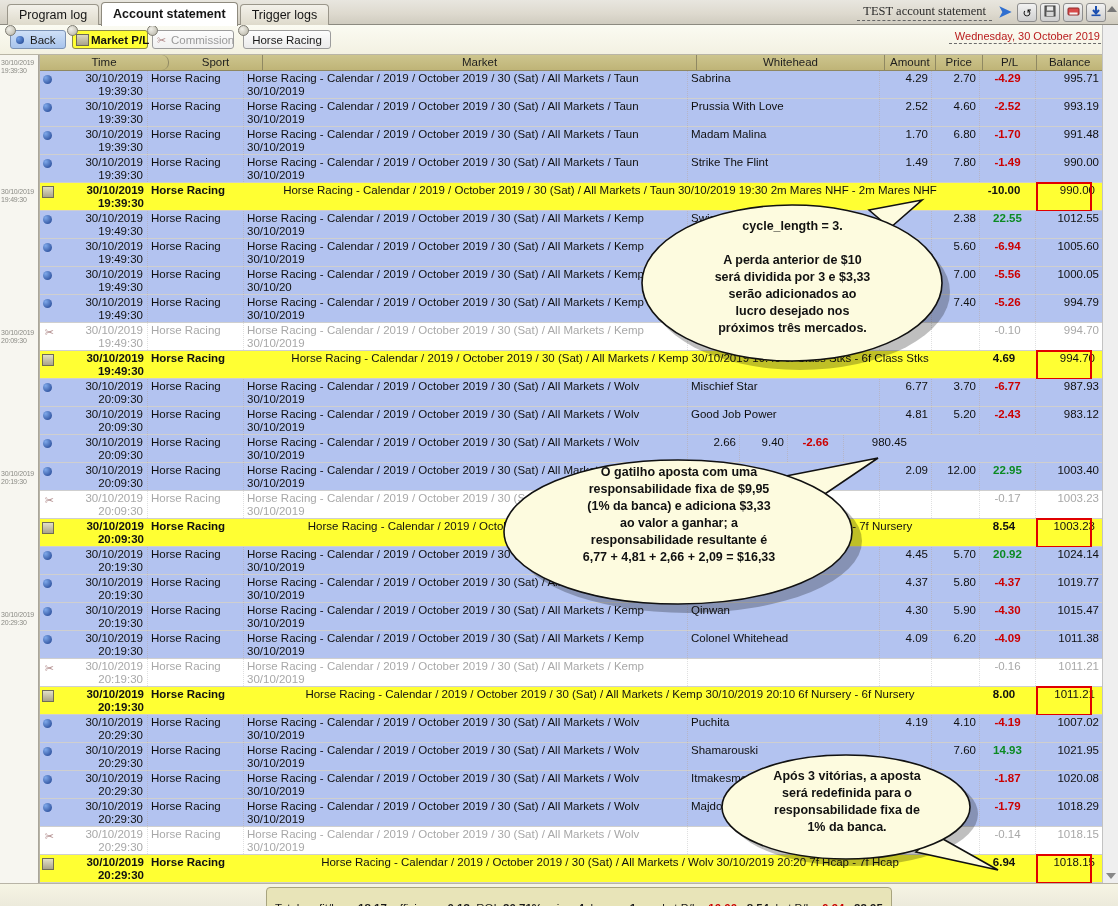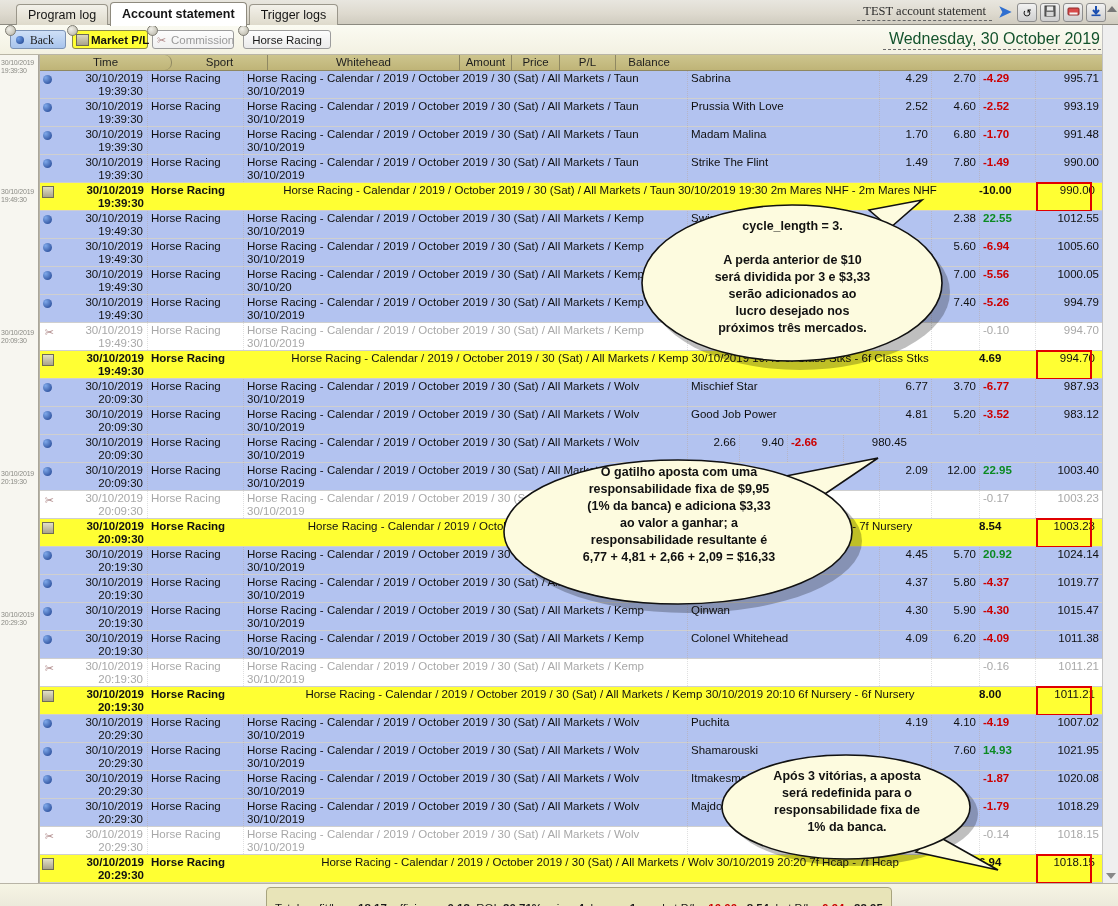--- a/index.html
+++ b/index.html
@@ -11,21 +11,21 @@
     background: #d4d0c8;
   }
   body { position: relative; }
 
   
   #titlebar {
     position: absolute; left: 0; top: 0; width: 1118px; height: 25px;
     background: linear-gradient(to bottom,#e8e6df 0%, #dedacf 55%, #d0ccc0 100%);
     border-bottom: 1px solid #8c8a80;
   }
-  #tabstrip { position: absolute; left: 16px; top: 1px; height: 24px; }
+  #tabstrip { position: absolute; left: 7px; top: 1px; height: 24px; }
   .tab {
     display: inline-block; height: 21px; line-height: 20px;
     padding: 0 11px; margin-right: 2px;
     font-size: 12.5px; color: #151515;
     background: linear-gradient(to bottom,#f3f1ea,#dedacb);
     border: 1px solid #9a968a; border-bottom: none;
     border-radius: 4px 4px 0 0; vertical-align: top;
     position: relative; top: 3px;
   }
   .tab.active {
@@ -73,21 +73,20 @@
   }
   .tbtn .pin {
     position: absolute; left: -6px; top: -6px; width: 11px; height: 11px;
     background: radial-gradient(circle at 35% 35%,#f0efe8,#b5b2a4);
     border: 1px solid #7e7c72; border-radius: 50%;
   }
   #btnBack {
     left: 10px; width: 56px; padding-left: 19px;
     background: linear-gradient(to bottom,#cfe0f7,#a8c4ec);
     border-color: #7c93b5;
-    font-family: Liberation Serif, serif;
   }
   #btnBack .dot {
     position: absolute; left: 5px; top: 5px; width: 8px; height: 8px;
     border-radius: 50%;
     background: radial-gradient(circle at 30% 30%,#6f9fe8,#1c3f8a);
   }
   #btnMarket {
     left: 72px; width: 76px; padding-left: 18px;
     background: #ffff33; border-color: #8a8a4a; font-weight: bold; color: #111;
   }
@@ -102,21 +101,21 @@
   }
   #btnComm .sico {
     position: absolute; left: 4px; top: 3px; font-size: 11px;
     color: #b08a8a; line-height: 13px;
   }
   #btnSport { left: 243px; width: 88px; text-align: center; }
 
   
   #dateLine {
     position: absolute; right: 12px; top: 30px;
-    font-size: 16px; color: #14532d;
+    font-size: 11px; color: #b91c1c;
     border-bottom: 1px dashed #6b6b6b; padding: 0 6px 1px 6px;
   }
 
   
   #gutter {
     position: absolute; left: 0; top: 55px; width: 40px; height: 828px;
     background: #f7f6f0; border-right: 1px solid #b8b4a6;
   }
   .gstamp {
     position: absolute; left: 1px; width: 38px;
@@ -157,21 +156,21 @@
     border-right: 1px dotted #b5b5c8;
   }
   .row.white .cell { color: #a8a8a8; border-right-color: #e0e0e0; }
   .row.yellow .cell { color: #111; border-right: none; }
   .c-time  { width: 108px; text-align: right; padding-right: 4px; position: relative; padding-left: 16px;}
   .c-sport { width: 96px; text-align: left; }
   .c-mkt   { width: 444px; text-align: left; }
   .c-sel   { width: 192px; text-align: left; }
   .c-amt   { width: 52px; text-align: right; }
   .c-prc   { width: 48px; text-align: right; }
-  .c-pl    { width: 56px; text-align: left; }
+  .c-pl    { width: 56px; text-align: center; }
   .c-bal   { width: 66px; text-align: right; border-right: none; }
   .row.yellow .c-mkt { width: 732px; text-align: center; }
   .row.yellow .c-pl { width: 56px; }
   .neg { color: #cc0000; font-weight: bold; }
   .pos { color: #0b8a22; font-weight: bold; }
   .row.white .neg, .row.white .pos { color: #a8a8a8; font-weight: normal; }
   .row.yellow .c-sport { font-weight: bold; }
   .row.yellow .c-time { font-weight: bold; }
   .l2 { display: block; }
 
@@ -301,20 +300,21 @@
 20:19:30</div>
     <div class="gstamp" style="top: 556px; white-space: pre-line;">30/10/2019
 20:29:30</div>
   </div>
 <div id="gutterLine"></div>
 
 <div id="grid">
   <div id="headrow">
       <div class="hc" style="width: 132px; border-radius: 7px;">Time</div>
       <div class="hc" style="width: 96px;">Sport</div>
+      <div class="hc" style="width: 444px;">Market</div>
       <div class="hc" style="width: 192px;">Whitehead</div>
       <div class="hc" style="width: 52px;">Amount</div>
       <div class="hc" style="width: 48px;">Price</div>
       <div class="hc" style="width: 56px;">P/L</div>
       <div class="hc" style="width: 66px; border-right: none;">Balance</div>
     </div>
   <div id="rowsHost">
       <div class="row blue">
         <div class="cell c-time">
           <span class="ricon bullet"></span>
@@ -511,21 +511,21 @@
           <span class="l2">30/10/2019</span>
           <span class="l2">20:09:30</span>
         </div>
         <div class="cell c-sport">Horse Racing</div>
         <div class="cell c-mkt">
           <span class="l2">Horse Racing - Calendar / 2019 / October 2019 / 30 (Sat) / All Markets / Wolv 30/10/2019</span>
         </div>
         <div class="cell c-sel">Good Job Power</div>
         <div class="cell c-amt">4.81</div>
         <div class="cell c-prc">5.20</div>
-        <div class="cell c-pl neg">-3.52</div>
+        <div class="cell c-pl neg">-2.43</div>
         <div class="cell c-bal">983.12</div>
       </div>
       <div class="row blue">
         <div class="cell c-time">
           <span class="ricon bullet"></span>
           <span class="l2">30/10/2019</span>
           <span class="l2">20:09:30</span>
         </div>
         <div class="cell c-sport">Horse Racing</div>
         <div class="cell c-mkt">

